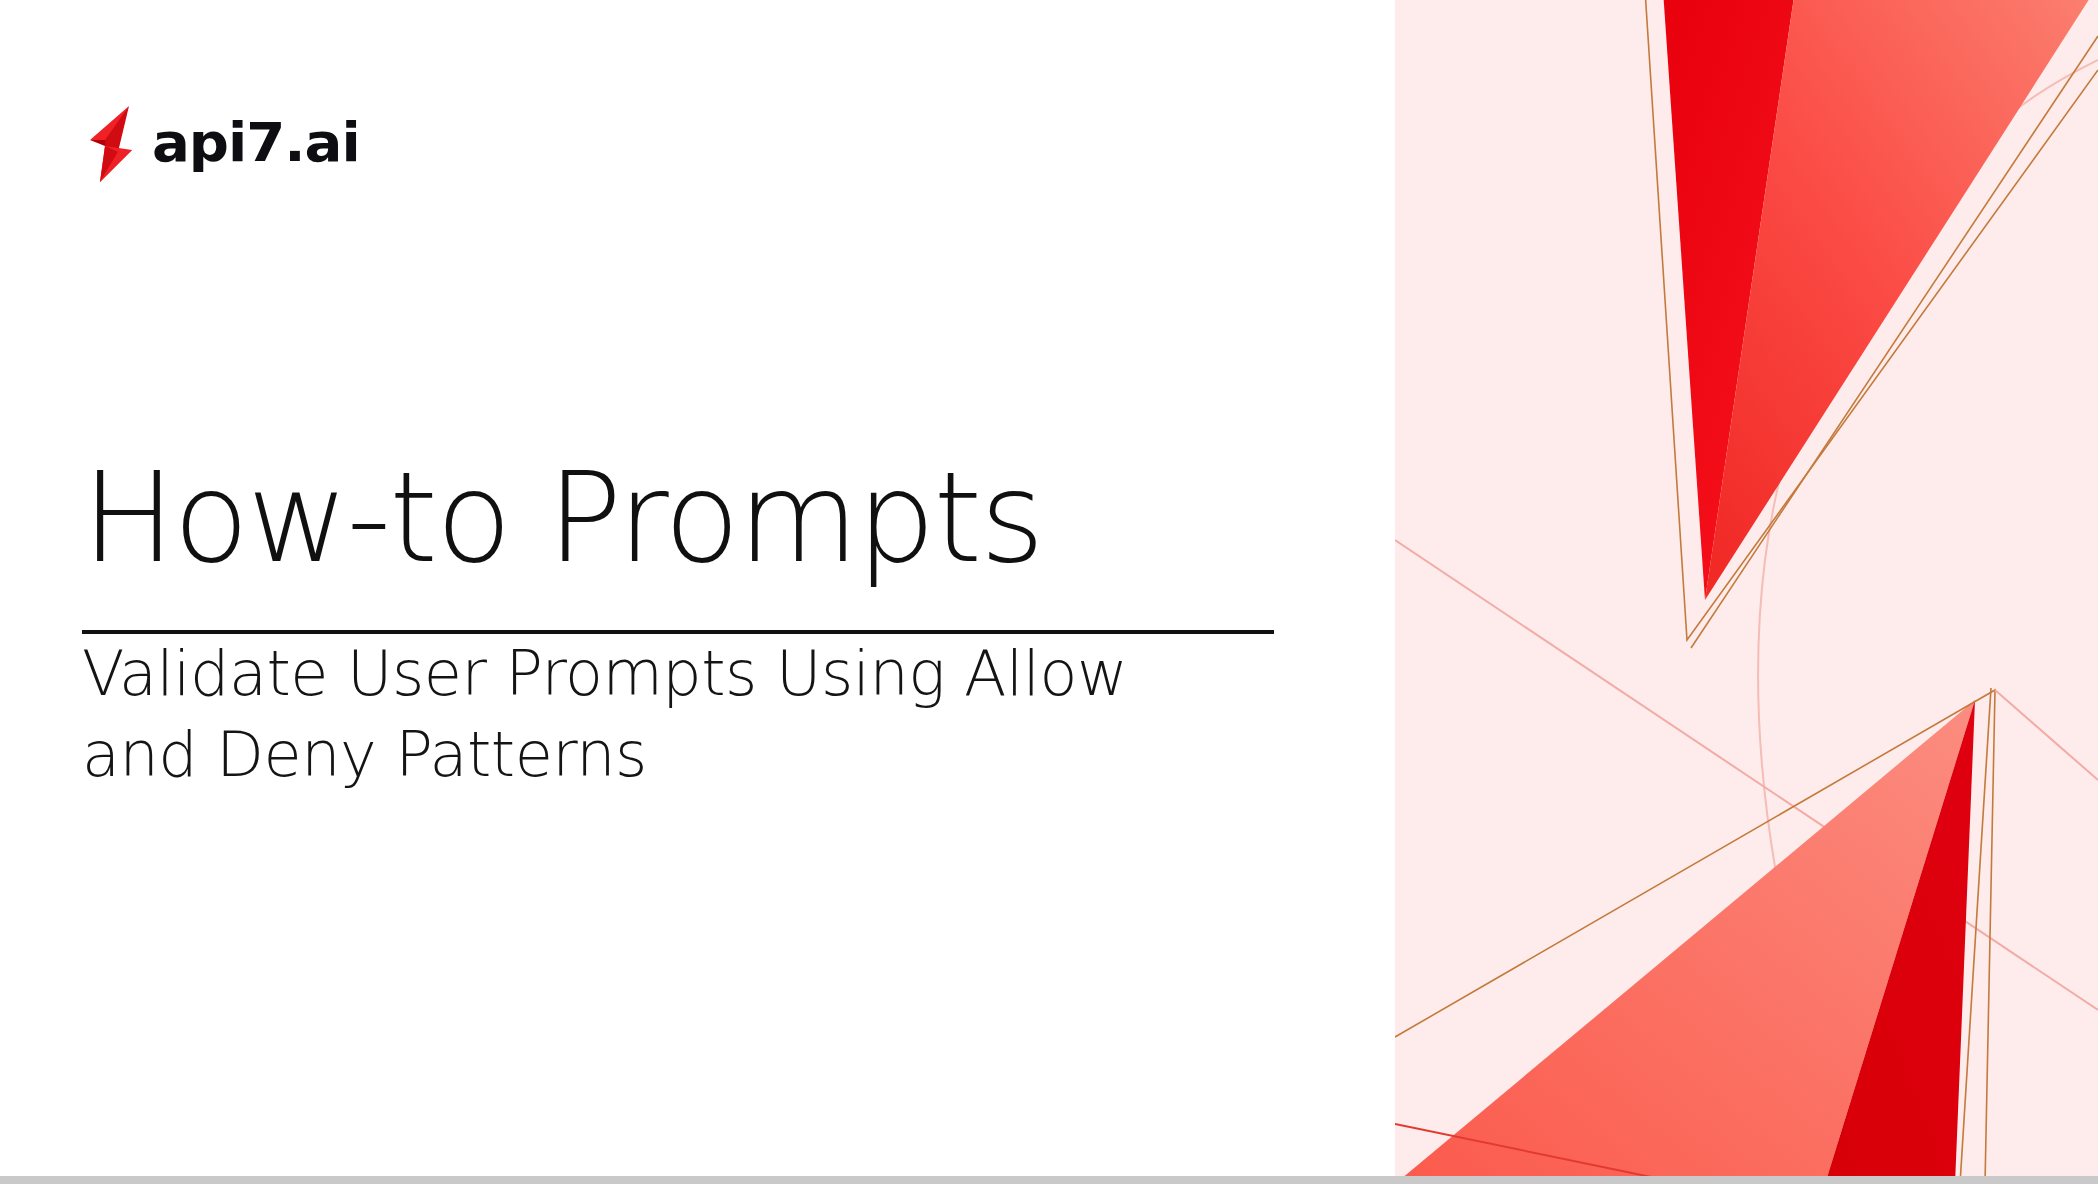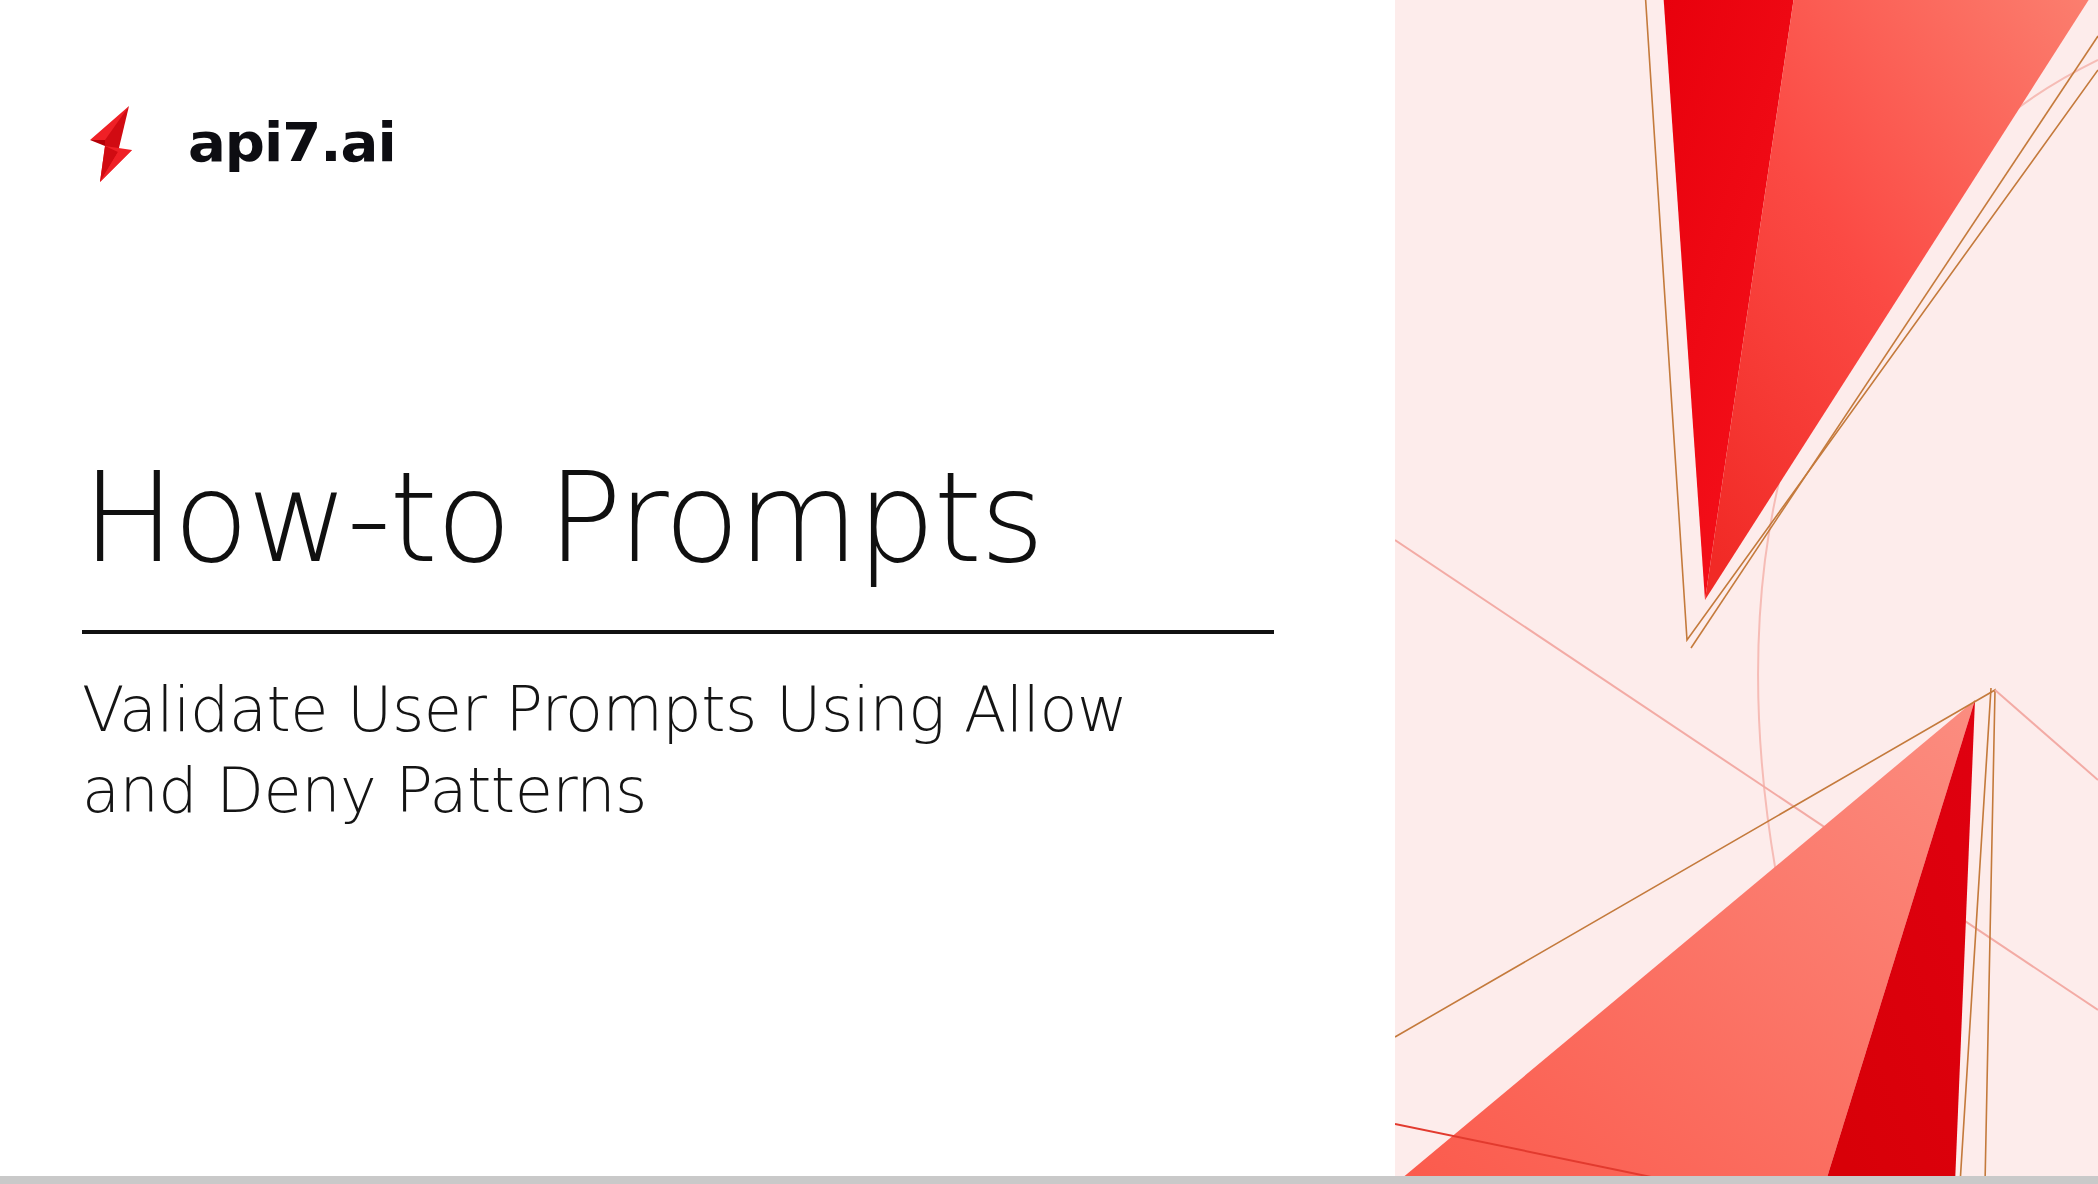--- a/index.html
+++ b/index.html
@@ -33,21 +33,20 @@
   }
 
   
   .logo {
     position: absolute;
     left: 82px;
     top: 108px;
     display: flex;
     align-items: center;
     height: 70px;
-    gap: 36px;
   }
   .logo-bolt {
     width: 56px;
     height: 76px;
     display: block;
     margin-right: 14px;
     margin-top: 2px;
   }
   .logo-wordmark {
     font-family: "DejaVu Sans", sans-serif;
@@ -84,21 +83,20 @@
     margin-top: 44px;
   }
   .slide-subtitle {
     font-family: "DejaVu Sans", sans-serif;
     font-size: 62px;
     font-weight: 300;
     color: #141414;
     line-height: 1.30;
     letter-spacing: -0.5px;
     margin: 0;
-    padding-top: 36px;
     max-width: 1110px;
   }
 
   
   .deco-panel {
     position: absolute;
     left: 1395px;
     top: 0;
     width: 703px;
     height: 1184px;

